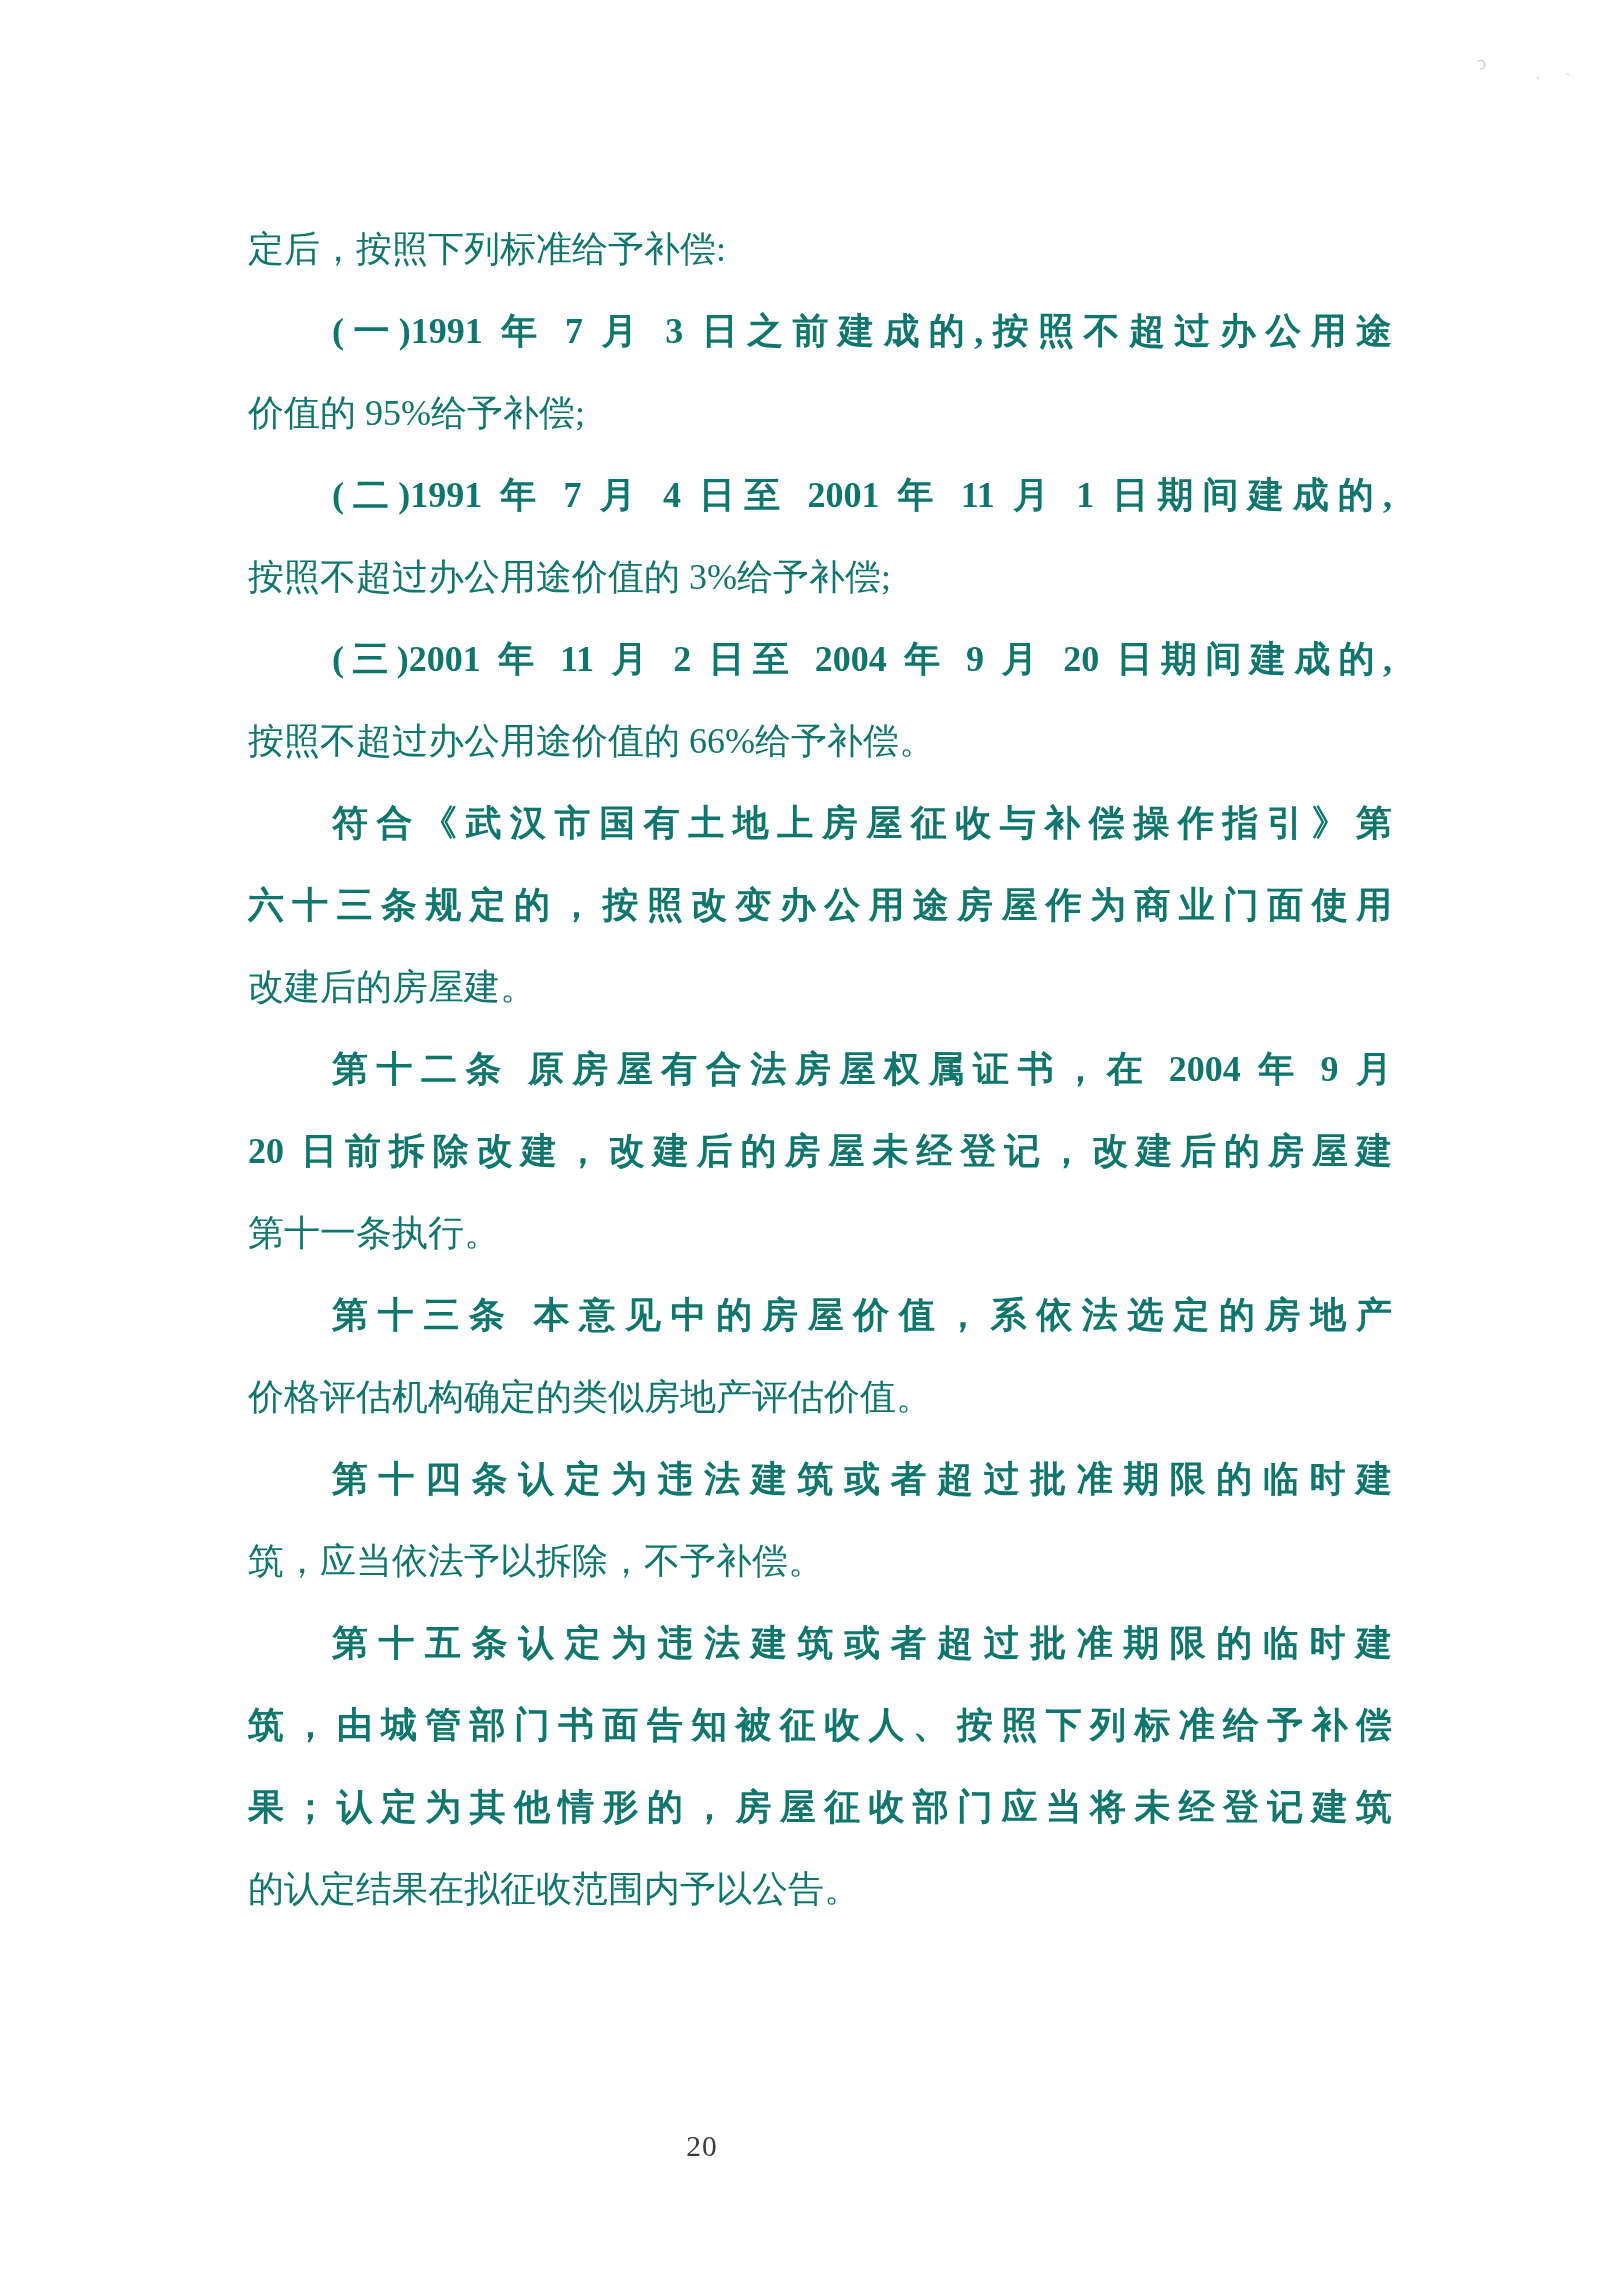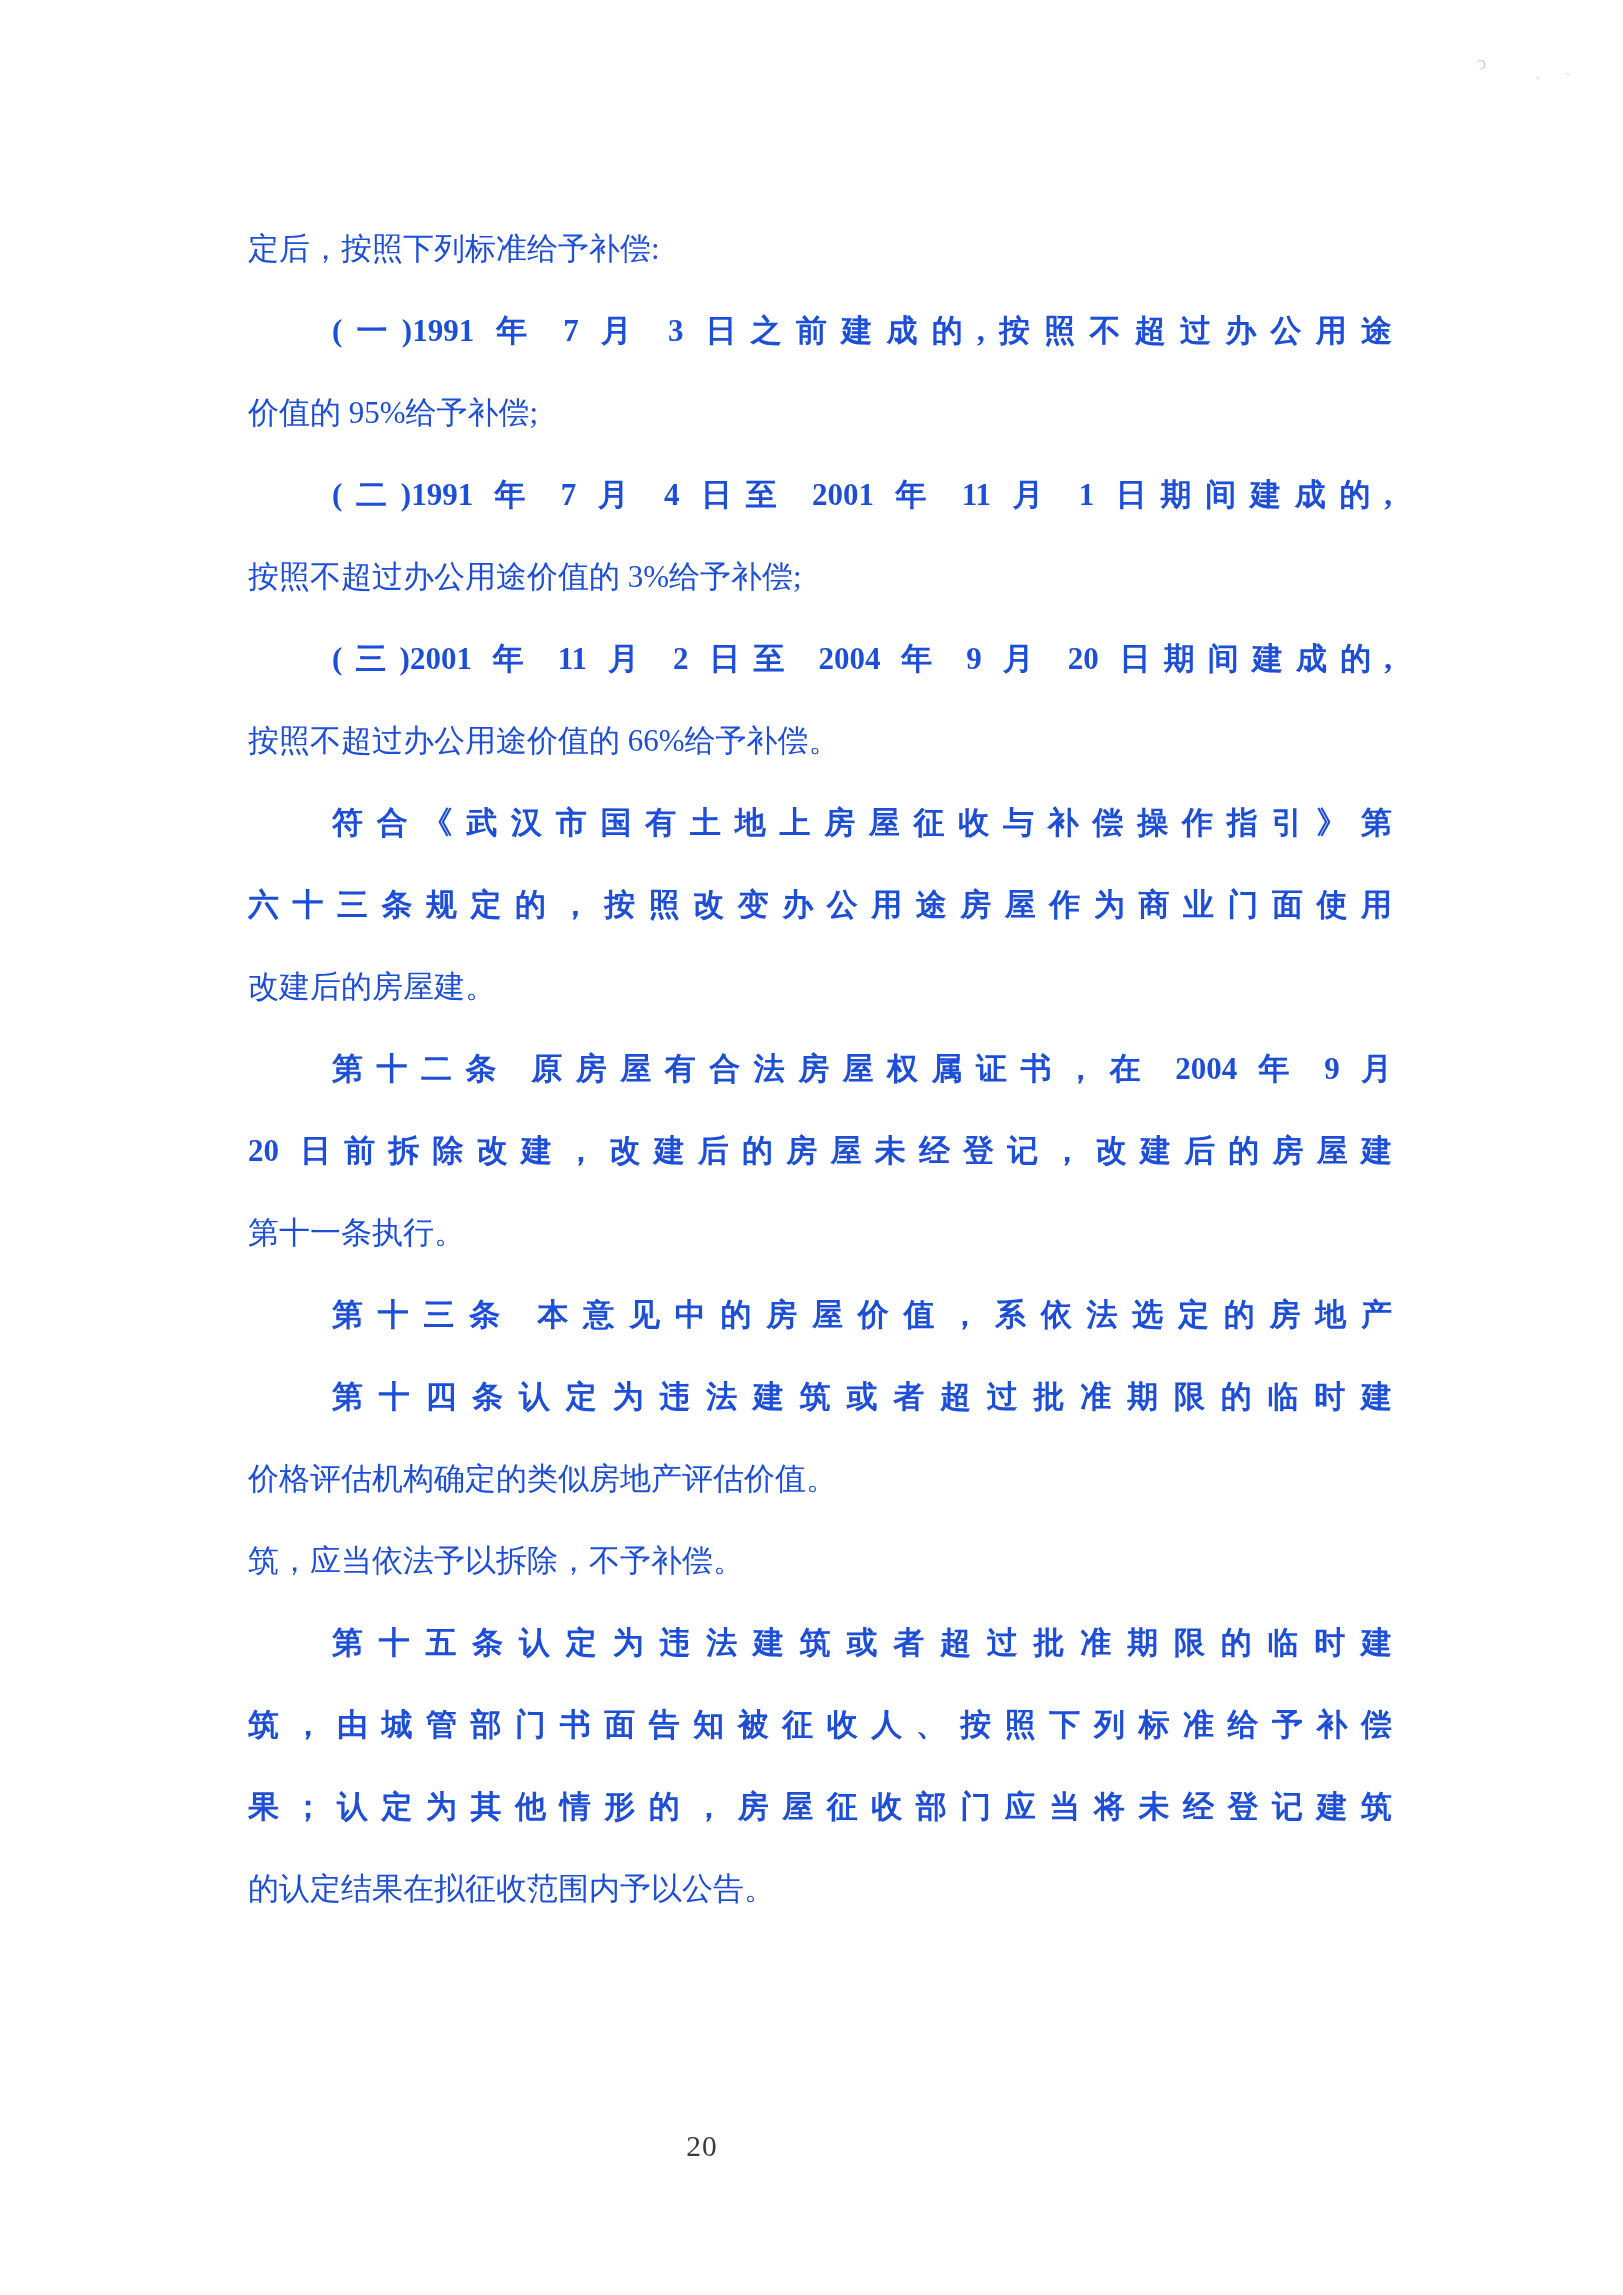--- a/index.html
+++ b/index.html
@@ -16,22 +16,22 @@
     left: 0; top: 0;
     width: 1623px; height: 2295px;
     background: #ffffff;
     overflow: hidden;
   }
   .doc-text {
     position: absolute;
     left: 248px;
     top: 208px;
     width: 1144px;
-    color: #1d4ed8;
-    font-size: 31px;
+    color: #0f766e;
+    font-size: 36px;
     line-height: 82px;
     letter-spacing: 0;
   }
   .line {
     height: 82px;
     white-space: nowrap;
     text-align: left;
   }
   .line.fill {
     white-space: normal;
@@ -80,22 +80,22 @@
       <div class="line">按照不超过办公用途价值的 3%给予补偿;</div>
       <div class="line indent fill">(三)2001 年 11 月 2 日至 2004 年 9 月 20 日期间建成的,</div>
       <div class="line">按照不超过办公用途价值的 66%给予补偿。</div>
       <div class="line indent fill">符合《武汉市国有土地上房屋征收与补偿操作指引》第</div>
       <div class="line fill">六十三条规定的，按照改变办公用途房屋作为商业门面使用</div>
       <div class="line">改建后的房屋建。</div>
       <div class="line indent fill">第十二条 原房屋有合法房屋权属证书，在 2004 年 9 月</div>
       <div class="line fill">20 日前拆除改建，改建后的房屋未经登记，改建后的房屋建</div>
       <div class="line">第十一条执行。</div>
       <div class="line indent fill">第十三条 本意见中的房屋价值，系依法选定的房地产</div>
+      <div class="line">价格评估机构确定的类似房地产评估价值。</div>
       <div class="line indent fill">第十四条认定为违法建筑或者超过批准期限的临时建</div>
-      <div class="line">价格评估机构确定的类似房地产评估价值。</div>
       <div class="line">筑，应当依法予以拆除，不予补偿。</div>
       <div class="line indent fill">第十五条认定为违法建筑或者超过批准期限的临时建</div>
       <div class="line fill">筑，由城管部门书面告知被征收人、按照下列标准给予补偿</div>
       <div class="line fill">果；认定为其他情形的，房屋征收部门应当将未经登记建筑</div>
       <div class="line">的认定结果在拟征收范围内予以公告。</div>
     </div>
 
   <div class="page-number">20</div>
 
 </div>

